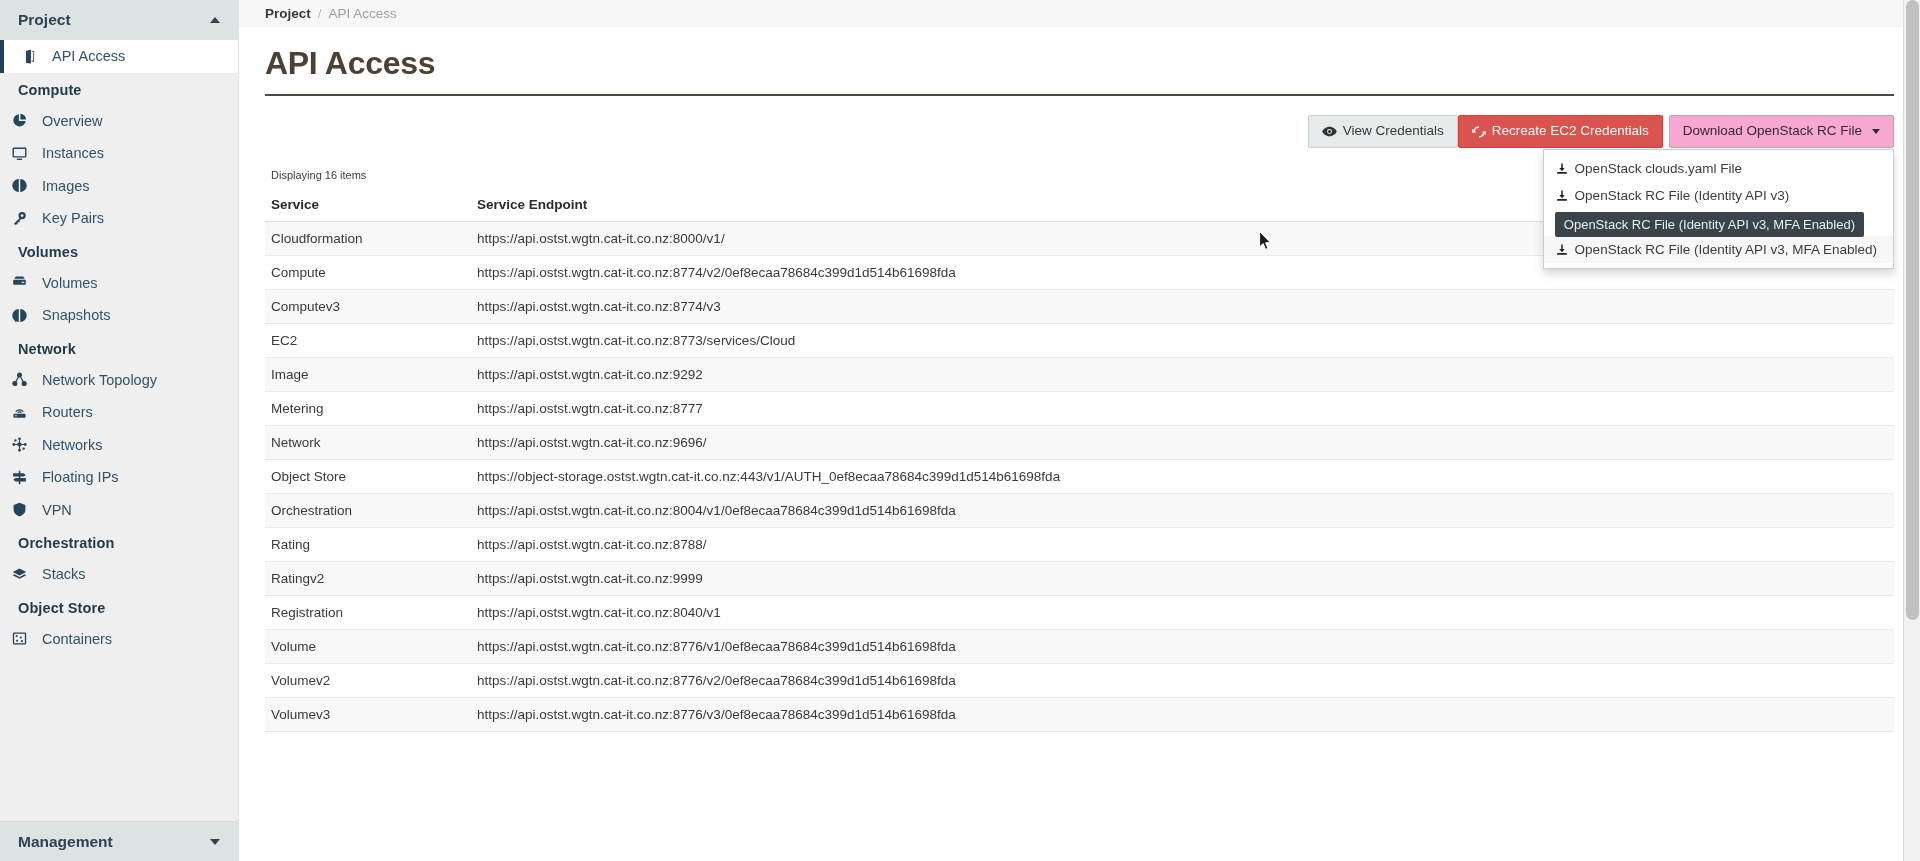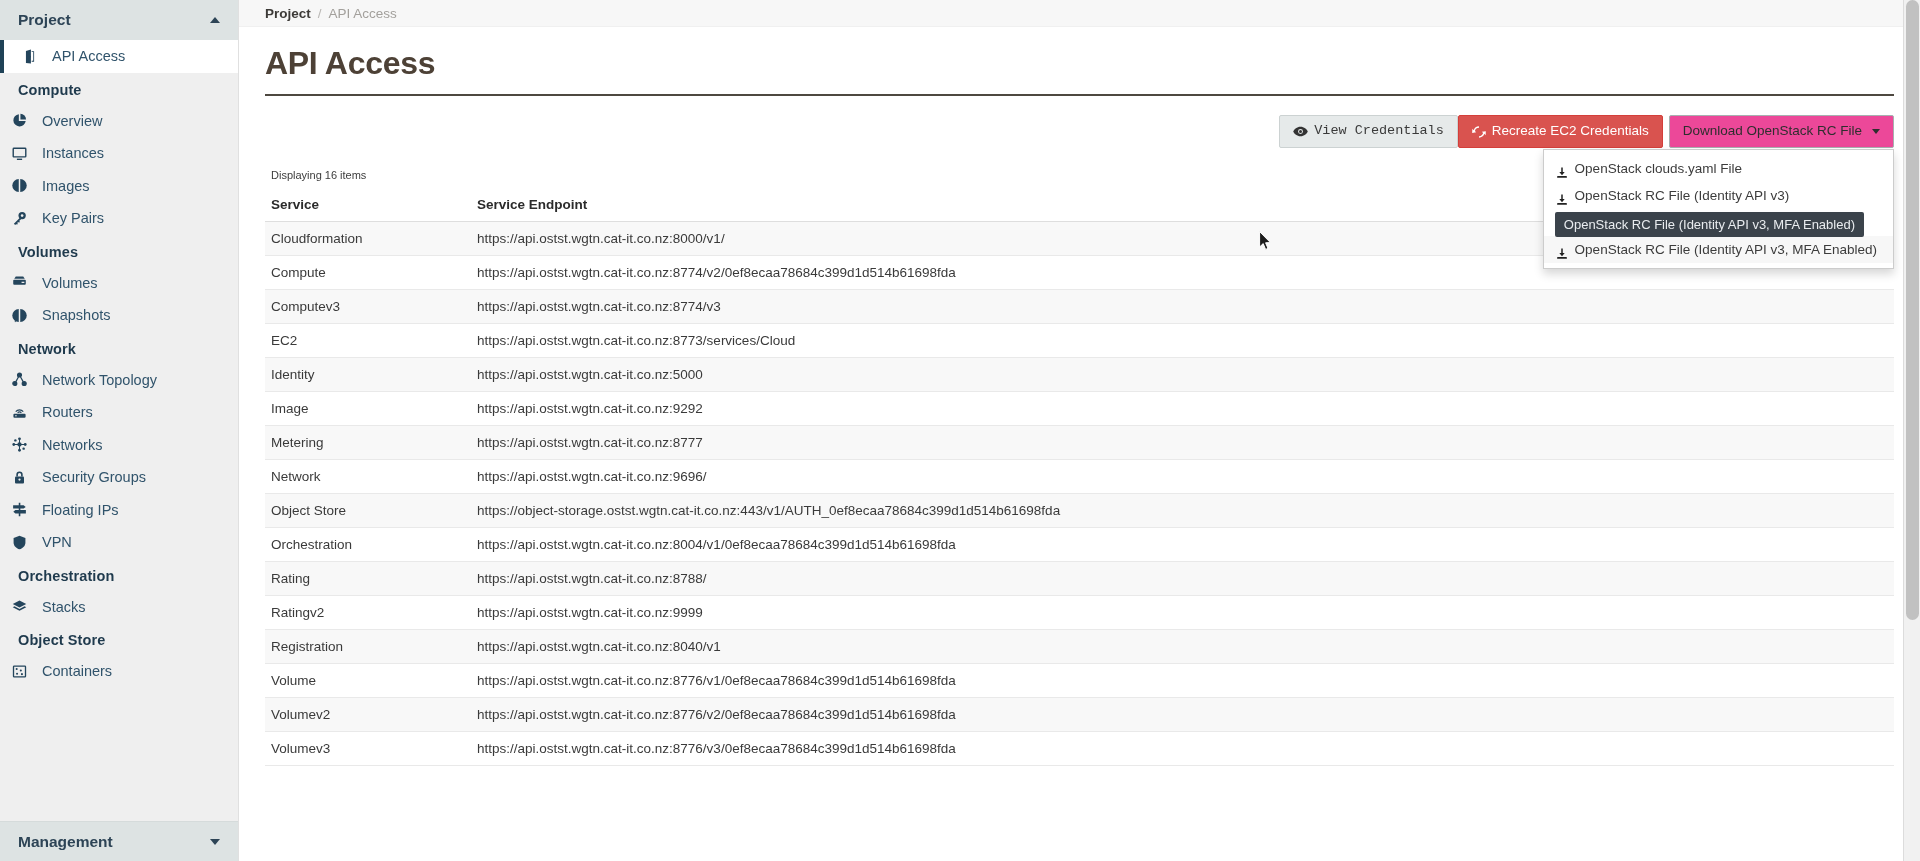--- a/index.html
+++ b/index.html
@@ -146,29 +146,28 @@
     align-items: center;
     gap: 6px;
     line-height: 1.1;
     white-space: nowrap;
     height: 33px;
   }
   .btn-default {
     background: #e6eaea;
     border: 1px solid #ccd2d2;
     color: #3a3a3a;
-    font-family: Liberation Mono, monospace;
   }
   .btn-danger {
     background: #d9534f;
     border: 1px solid #d43f3a;
     color: #ffffff;
   }
   .btn-dropdown {
-    background: #ec4899;
+    background: #f9a8d4;
     border: 1px solid #a7b0b0;
     color: #2e2e2e;
     margin-left: 6px;
   }
   .btn .caret {
     width: 0; height: 0;
     border-left: 4px solid transparent;
     border-right: 4px solid transparent;
     border-top: 5px solid currentColor;
     margin-left: 4px;
@@ -181,21 +180,21 @@
     right: 0;
     min-width: 288px;
     background: #ffffff;
     border: 1px solid #cccccc;
     box-shadow: 0 5px 9px rgba(0,0,0,0.16);
     padding: 5px 0;
     z-index: 40;
   }
   .dropdown-item {
     display: flex;
-    align-items: flex-end;
+    align-items: center;
     gap: 7px;
     padding: 3px 16px 3px 12px;
     font-size: 13.5px;
     color: #3c3c3c;
     cursor: pointer;
     white-space: nowrap;
     line-height: 21px;
   }
   .dropdown-item.hovered { background: #f7f7f7; }
   .dl-icon { color: #222; font-size: 12px; line-height: 1; }
@@ -396,30 +395,20 @@
           <circle cx="8" cy="14.1" r="1.5" stroke="none"></circle>
           <circle cx="1.9" cy="8" r="1.5" stroke="none"></circle>
           <circle cx="14.1" cy="8" r="1.5" stroke="none"></circle>
           <circle cx="3.6" cy="3.6" r="1.3" stroke="none"></circle>
           <circle cx="12.4" cy="12.4" r="1.3" stroke="none"></circle>
           <line x1="8" y1="3" x2="8" y2="13"></line>
           <line x1="3" y1="8" x2="13" y2="8"></line>
         </svg>
       </span>
       <span>Networks</span>
-    </div>
-    <div class="nav-item">
-      <span class="ico">
-        <svg width="15" height="15" viewBox="0 0 16 16" fill="#24455c">
-          <path d="M4.6 7.0 V4.9 a3.4 3.4 0 0 1 6.8 0 V7.0 h-1.7 V4.9 a1.7 1.7 0 0 0 -3.4 0 V7.0 Z"></path>
-          <rect x="3.2" y="6.9" width="9.6" height="7.6" rx="1.1"></rect>
-          <circle cx="8" cy="10.2" r="1.2" fill="#efefef"></circle>
-        </svg>
-      </span>
-      <span>Security Groups</span>
     </div>
     <div class="nav-item">
       <span class="ico">
         <svg width="15" height="15" viewBox="0 0 16 16" fill="#24455c">
           <rect x="7.2" y="0.8" width="1.7" height="14.4"></rect>
           <path d="M1.2 3.4 H12.4 L14.6 5.2 L12.4 7.0 H1.2 Z"></path>
           <path d="M14.8 8.6 H3.6 L1.4 10.4 L3.6 12.2 H14.8 Z"></path>
         </svg>
       </span>
       <span>Floating IPs</span>
@@ -570,24 +559,20 @@
             </tr>
             <tr>
               <td>Computev3</td>
               <td>https://api.ostst.wgtn.cat-it.co.nz:8774/v3</td>
             </tr>
             <tr>
               <td>EC2</td>
               <td>https://api.ostst.wgtn.cat-it.co.nz:8773/services/Cloud</td>
             </tr>
             <tr>
-              <td>Identity</td>
-              <td>https://api.ostst.wgtn.cat-it.co.nz:5000</td>
-            </tr>
-            <tr>
               <td>Image</td>
               <td>https://api.ostst.wgtn.cat-it.co.nz:9292</td>
             </tr>
             <tr>
               <td>Metering</td>
               <td>https://api.ostst.wgtn.cat-it.co.nz:8777</td>
             </tr>
             <tr>
               <td>Network</td>
               <td>https://api.ostst.wgtn.cat-it.co.nz:9696/</td>

